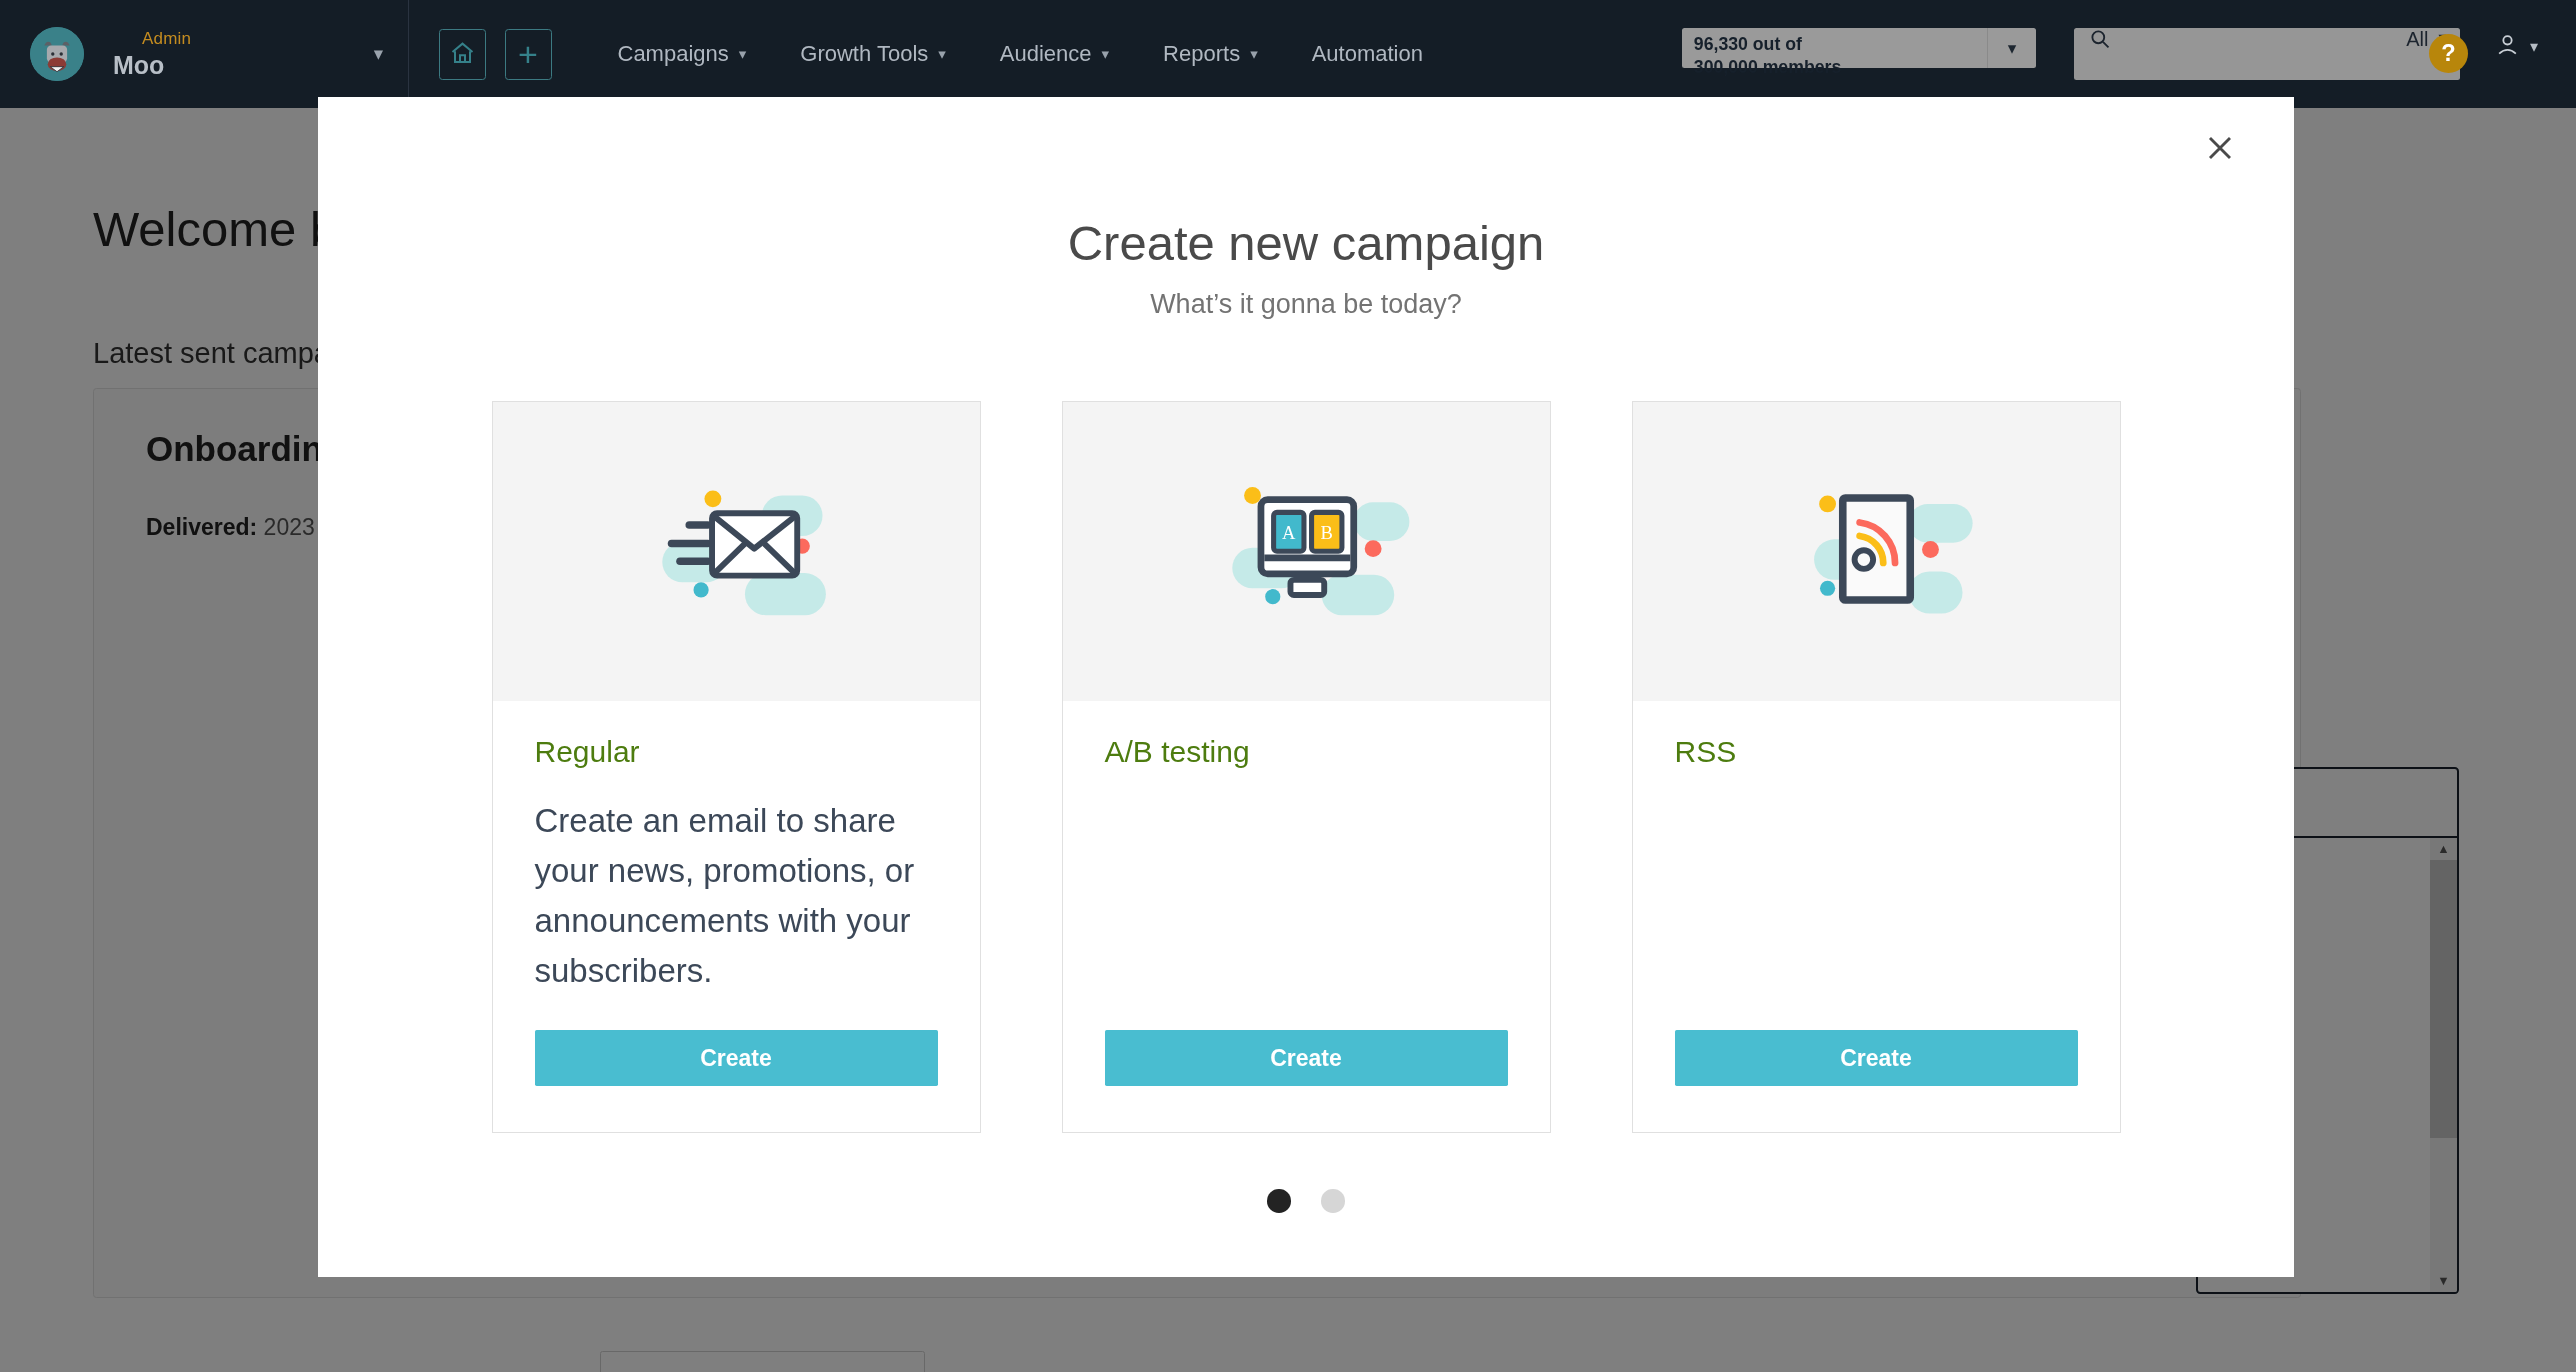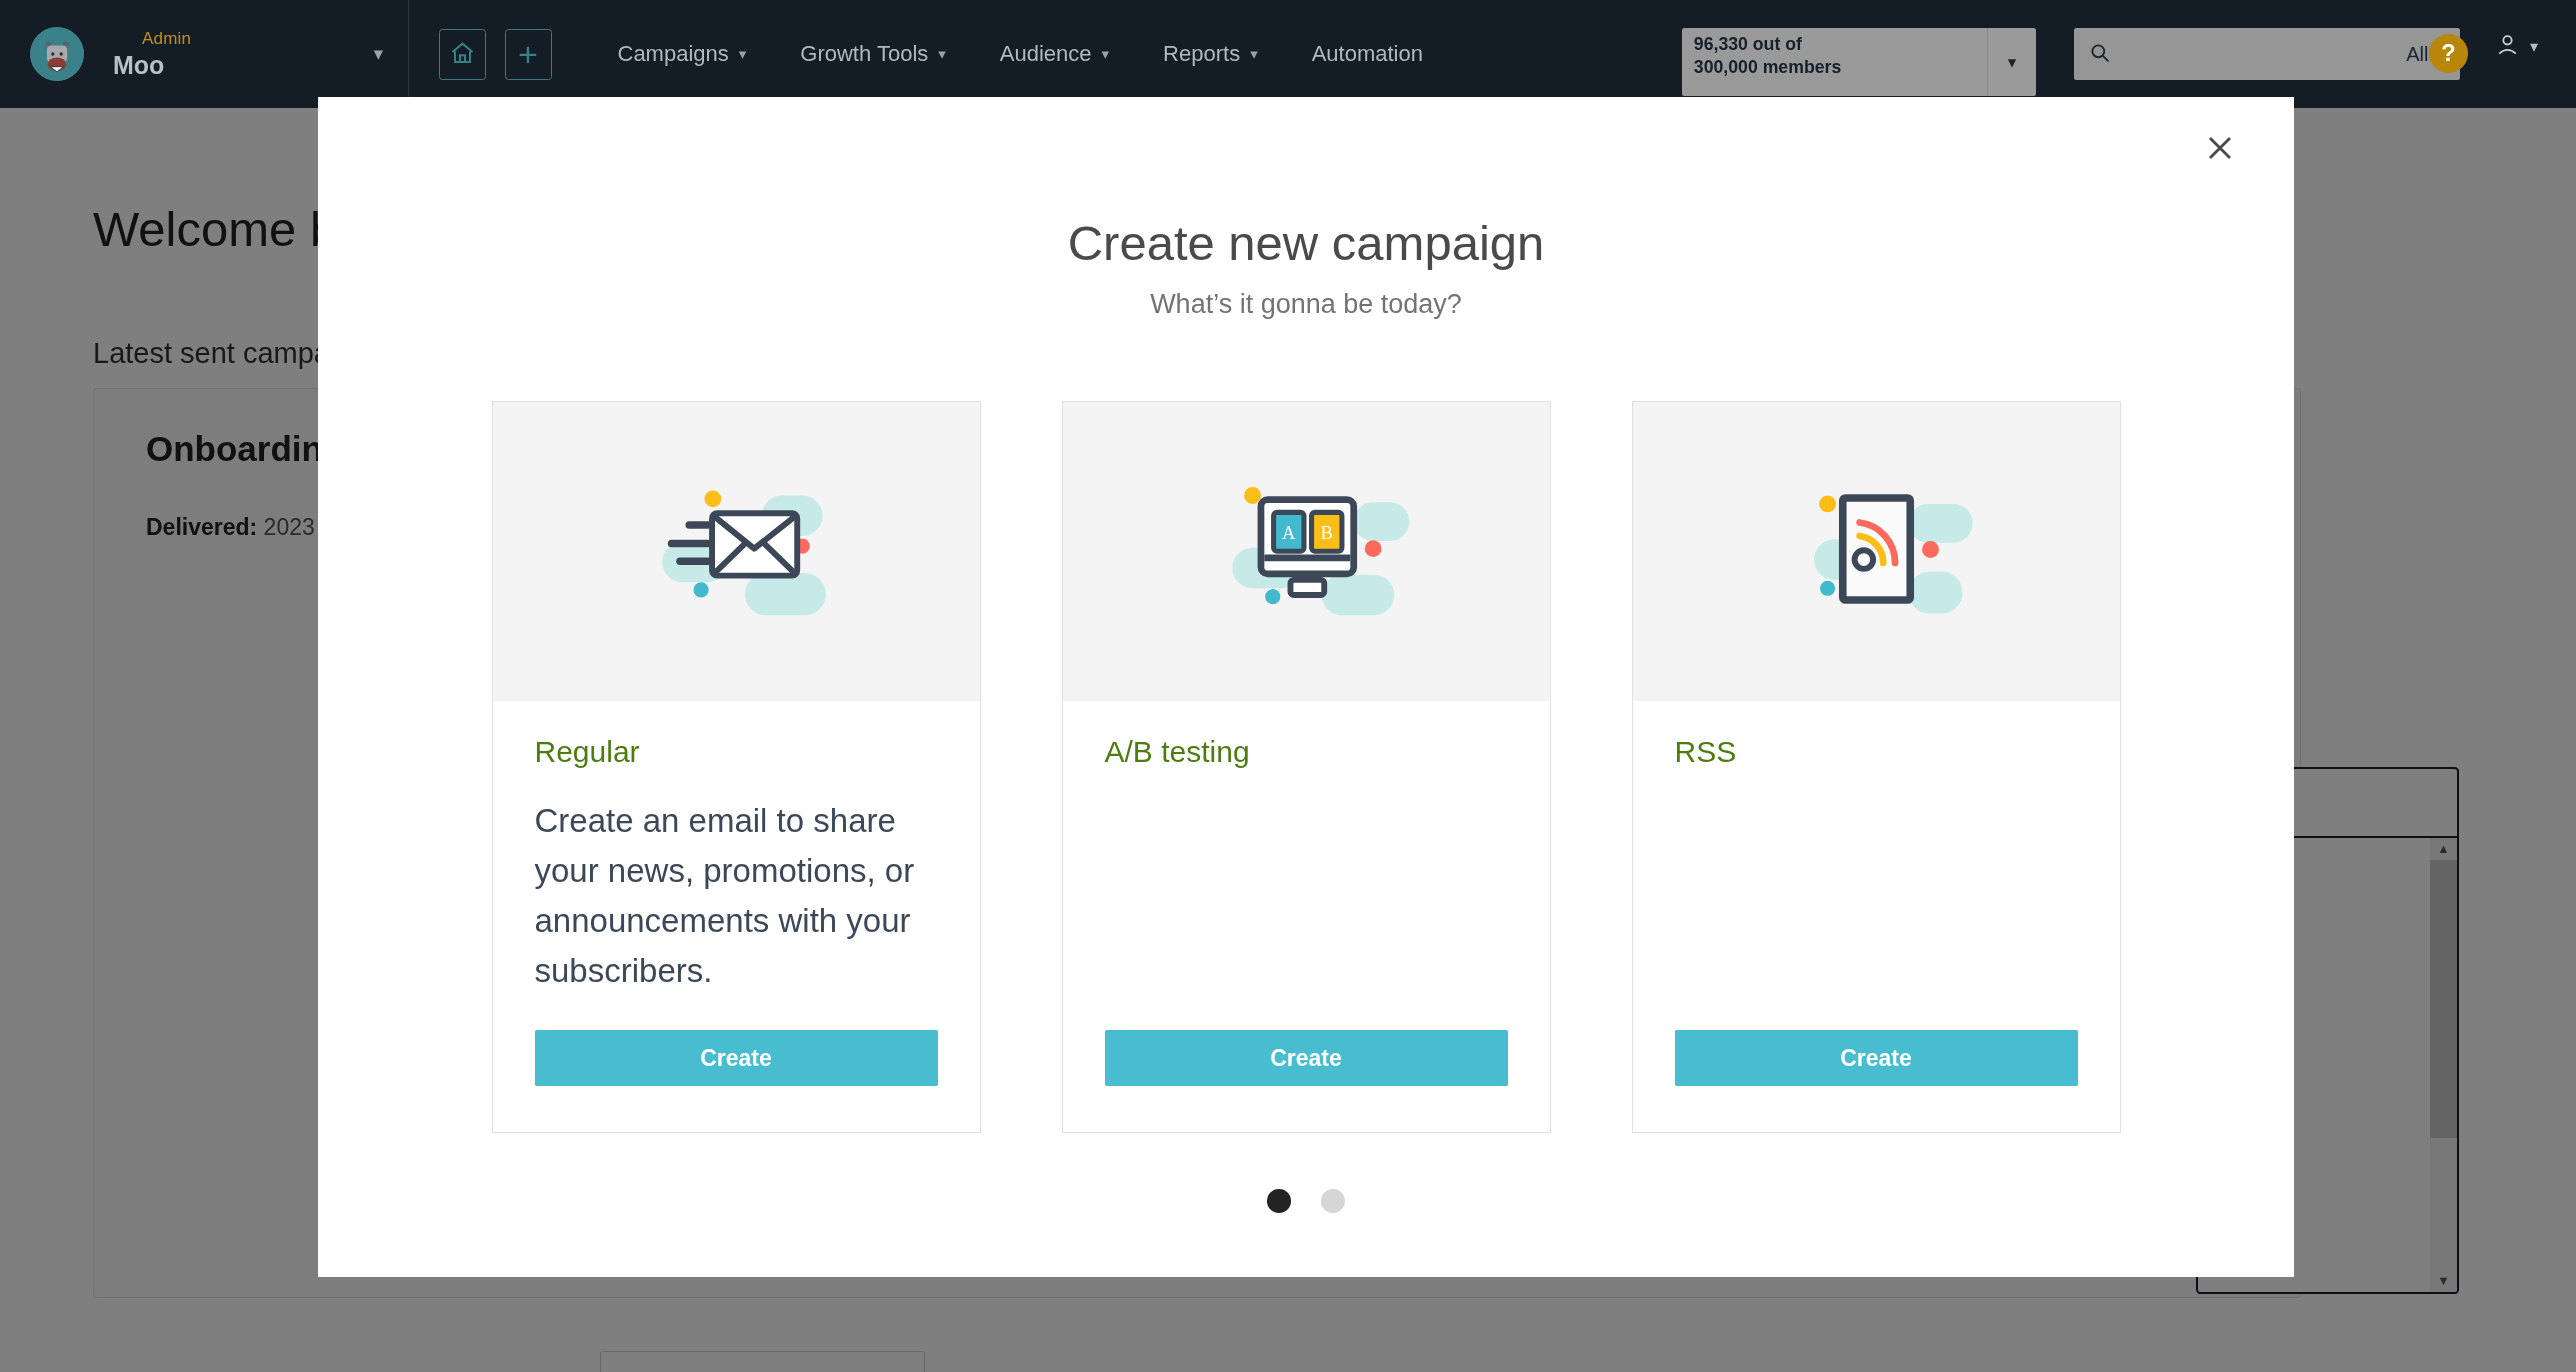--- a/index.html
+++ b/index.html
@@ -48,39 +48,39 @@
 
   .navitems { display:flex; align-items:center; margin-left:39px; }
   .navitem {
     color:#b0b8c1; font-size:22px; padding:0 27px;
     display:flex; align-items:center; gap:10px; white-space:nowrap;
   }
   .navcaret { font-size:15px; color:#98a1ab; }
 
   .members-select {
     position:absolute; left:1682px; top:28px;
-    width:354px; height:68px;
+    width:354px; height:40px;
     background:#9a9a9a; border-radius:2.5px;
     display:flex; align-items:stretch;
   }
   .members-text {
     flex:1; padding:5px 0 0 11.8px; color:#16202b;
     font-size:17.7px; font-weight:bold; line-height:1.28;
   }
   .members-arrow {
     width:49px; border-left:0.8px solid #8a8a8a;
     display:flex; align-items:center; justify-content:center;
     color:#1d2630; font-size:17px;
   }
 
   .searchbox {
     position:absolute; left:2074px; top:28px;
     width:386px; height:52px;
     background:#969696; border-radius:2.5px;
-    display:flex; align-items:center;
+    display:flex; align-items:flex-start;
   }
   .search-ico { margin-left:15px; color:#1c242e; }
   .search-all { margin-left:auto; color:#1c242e; font-size:20px; }
   .search-caret { margin:0 13.5px 0 10px; color:#1c242e; font-size:16px; }
 
   .help-btn {
     position:absolute; left:2429px; top:34px;
     width:39px; height:39px; border-radius:50%;
     background:#b8860b; color:#fff;
     display:flex; align-items:center; justify-content:center;

